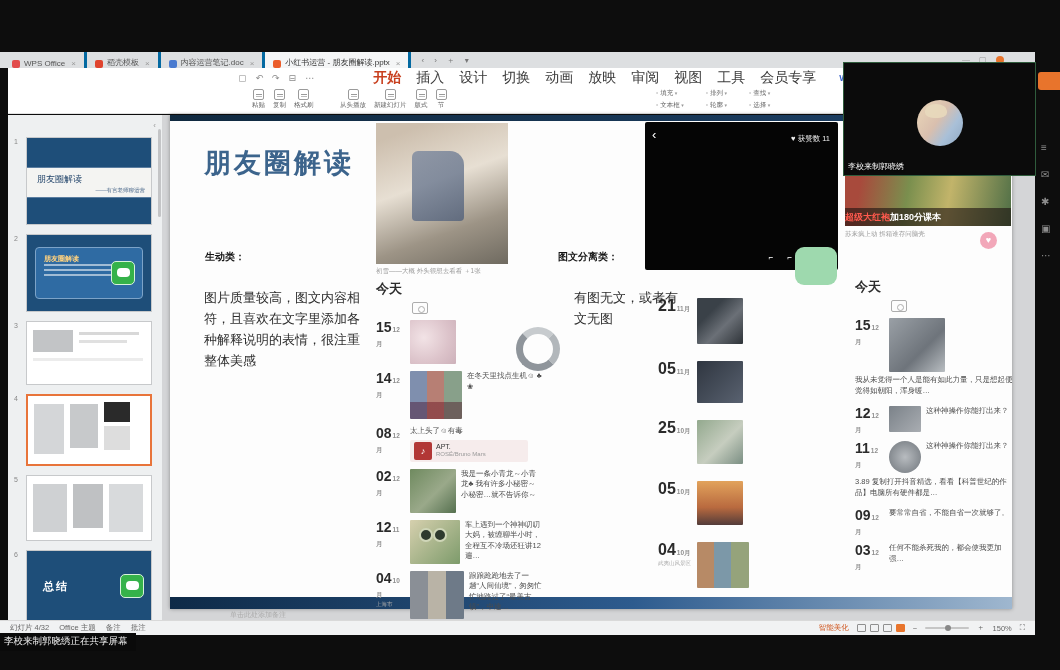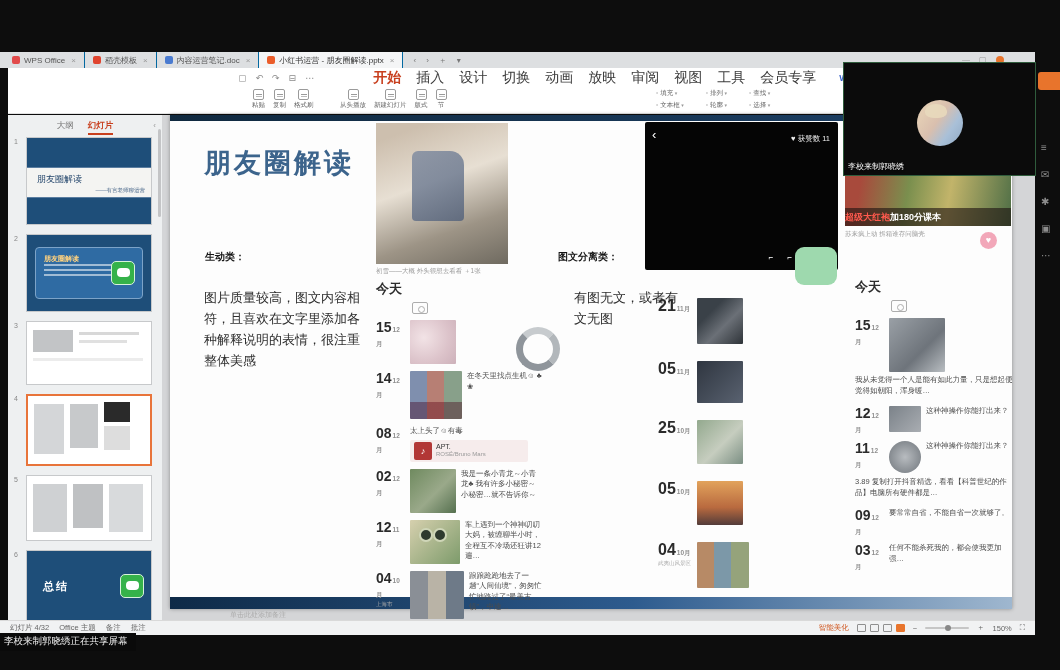--- a/index.html
+++ b/index.html
@@ -2,21 +2,21 @@
 <html><head>
 <meta charset="utf-8">
 <style>
   html,body{margin:0;padding:0;background:#000;}
   *{box-sizing:border-box;}
   body{font-family:"Liberation Sans","DejaVu Sans",sans-serif;-webkit-font-smoothing:antialiased;}
   #stage{position:relative;width:1060px;height:670px;background:#0d0d0d;overflow:hidden;}
 
   
   .tabbar{position:absolute;left:0;top:52px;width:1035px;height:16px;background:#dddfe1;display:flex;align-items:stretch;padding-left:4px;}
-  .wtab{display:flex;align-items:center;gap:4px;padding:0 8px;font-size:8px;color:#555;max-width:150px;white-space:nowrap;overflow:hidden;border-right:1px solid #0369a1;}
+  .wtab{display:flex;align-items:flex-end;gap:4px;padding:0 8px;font-size:8px;color:#555;max-width:150px;white-space:nowrap;overflow:hidden;border-right:3px solid #0369a1;}
   .wtab.active{background:#f4f5f6;color:#333;}
   .wtab-ic{width:8px;height:8px;border-radius:2px;flex:0 0 auto;}
   .wtab-label{overflow:hidden;text-overflow:ellipsis;}
   .wtab-x{color:#999;font-size:8px;margin-left:2px;}
   .tabctl{display:flex;align-items:center;gap:10px;color:#777;font-size:8px;padding-left:10px;}
 
   
   .ribbonrow{position:absolute;left:8px;top:68px;width:1027px;height:19px;background:#fff;display:flex;align-items:center;}
   .qat{display:flex;gap:9px;margin-left:230px;color:#8b8b8b;font-size:9px;}
   .menus{display:flex;gap:13px;margin-left:58px;align-items:center;}
@@ -257,24 +257,20 @@
         <div class="tstack">
           <div class="tsrow">查找</div>
           <div class="tsrow">选择</div>
         </div>
       </div>
   </div>
 
   <div class="work">
 
     <div class="panel">
-      <div class="panel-tabs">
-        <span class="ptab">大纲</span>
-        <span class="ptab active">幻灯片</span>
-      </div>
       <span class="panel-col">‹</span>
       <div class="thumbs" id="thumbs">
           <div class="thumbwrap">
             <span class="tnum">1</span>
             <div class="thumb th-blue" style="height: 88px;">
               <div class="t-band">
                 <span class="tt">朋友圈解读</span>
                 <span class="ts">——有言老师聊运营</span>
               </div>
             </div>

